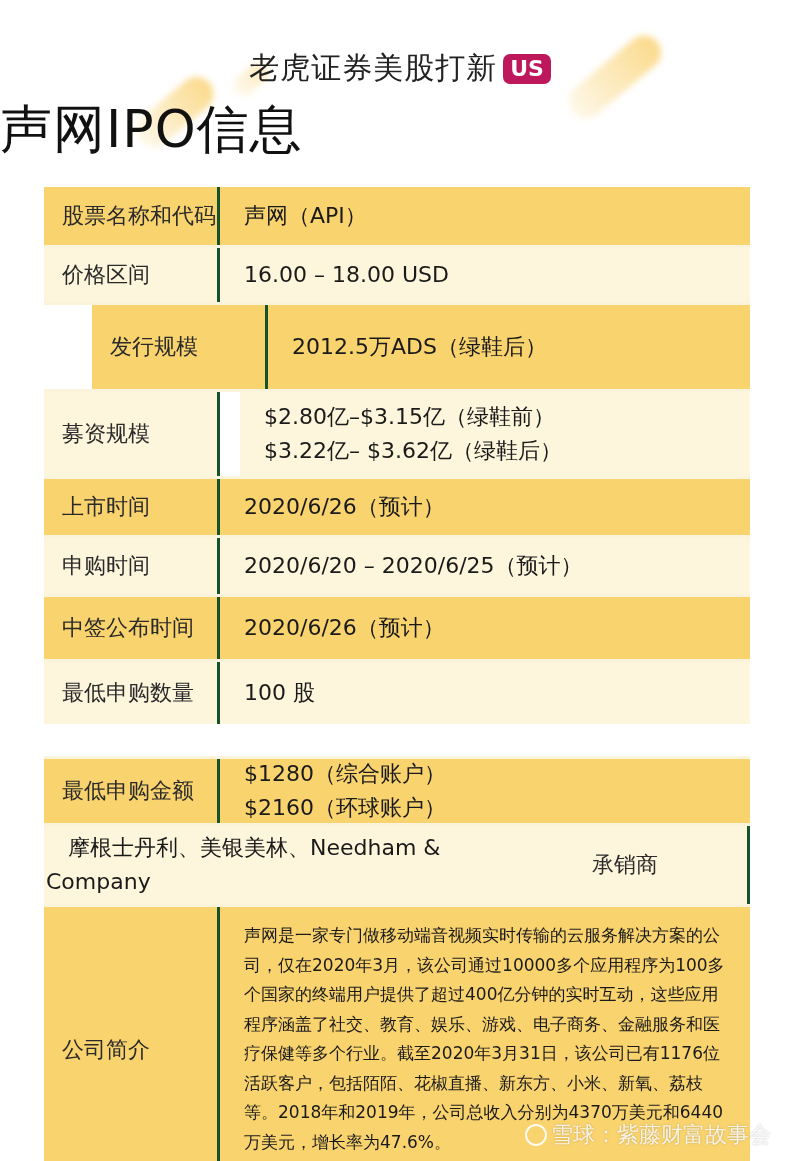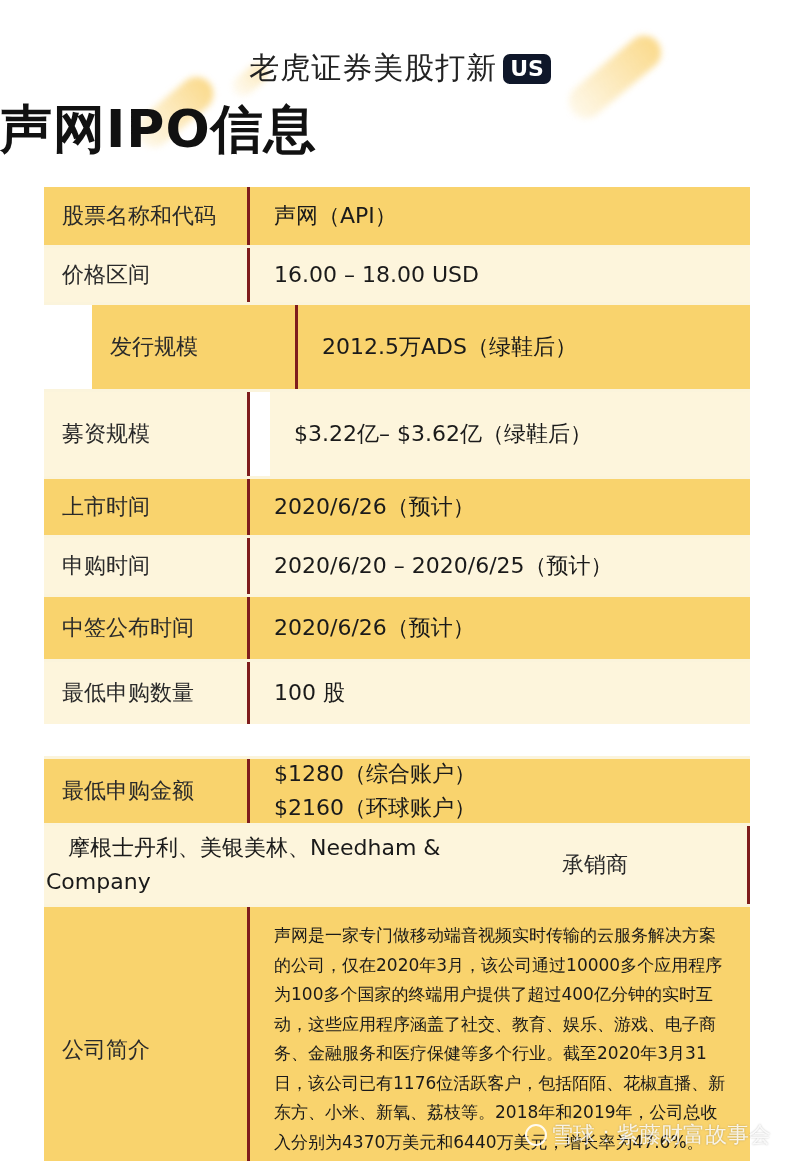--- a/index.html
+++ b/index.html
@@ -16,35 +16,35 @@
     transform: rotate(-40deg);
     filter: blur(3px);
   }
   .deco1 { left: 130px; top: 95px; width: 90px; height: 34px; }
   .deco2 { left: 230px; top: 70px; width: 40px; height: 20px; opacity: .6; }
   .deco3 { left: 560px; top: 60px; width: 110px; height: 34px; }
   .header { position: absolute; left: 0; top: 48px; width: 800px; text-align: left; }
   .subtitle-row { display: flex; justify-content: center; align-items: center; gap: 6px; }
   .subtitle { font-size: 30px; color: #222; letter-spacing: 1px; }
   .badge {
-    background: #0f172a; color: #fff; font-weight: bold; font-size: 22px;
+    background: #be185d; color: #fff; font-weight: bold; font-size: 22px;
     border-radius: 7px; padding: 1px 7px; line-height: 28px;
   }
-  .title { margin-top: 6px; font-size: 52px; font-weight: bold; color: #111; letter-spacing: 1px; }
+  .title { margin-top: 6px; font-size: 52px; font-weight: normal; color: #111; letter-spacing: 1px; }
   .table {
     position: absolute; left: 44px; top: 187px; width: 706px;
   }
   .row { display: flex; border-top: 3px solid #fbf4dc; }
   .row:first-child { border-top: none; }
   .row.dark .cell { background: #f9d36d; }
   .row.light .cell { background: #fdf5dc; }
   .cell-label {
-    width: 206px; padding: 0 0 0 18px; box-sizing: border-box;
+    width: 176px; padding: 0 0 0 18px; box-sizing: border-box;
     display: flex; align-items: center; font-size: 22px; color: #2a2a2a;
-    border-right: 3px solid #7f1d1d;
+    border-right: 3px solid #14532d;
   }
   .cell-value {
     flex: 1; padding: 0 0 0 24px; box-sizing: border-box;
     display: flex; flex-direction: column; justify-content: center;
     font-size: 22px; color: #1a1a1a; line-height: 34px;
   }
   .desc {
     font-size: 17px; line-height: 29.5px; padding: 14px 18px 8px 24px;
     color: #1a1a1a; justify-content: flex-start;
   }
@@ -90,20 +90,21 @@
   </div>
   <div class="row dark" style="height:84px;padding-left:48px;">
     <div class="cell cell-label">发行规模</div>
     <div class="cell cell-value">
       <span>2012.5万ADS（绿鞋后）</span>
     </div>
   </div>
   <div class="row light" style="height:84px;gap:20px;">
     <div class="cell cell-label">募资规模</div>
     <div class="cell cell-value">
+      <span>$2.80亿–$3.15亿（绿鞋前）</span>
       <span>$3.22亿– $3.62亿（绿鞋后）</span>
     </div>
   </div>
   <div class="row dark" style="height:56px;">
     <div class="cell cell-label">上市时间</div>
     <div class="cell cell-value">
       <span>2020/6/26（预计）</span>
     </div>
   </div>
   <div class="row light" style="height:56px;">

